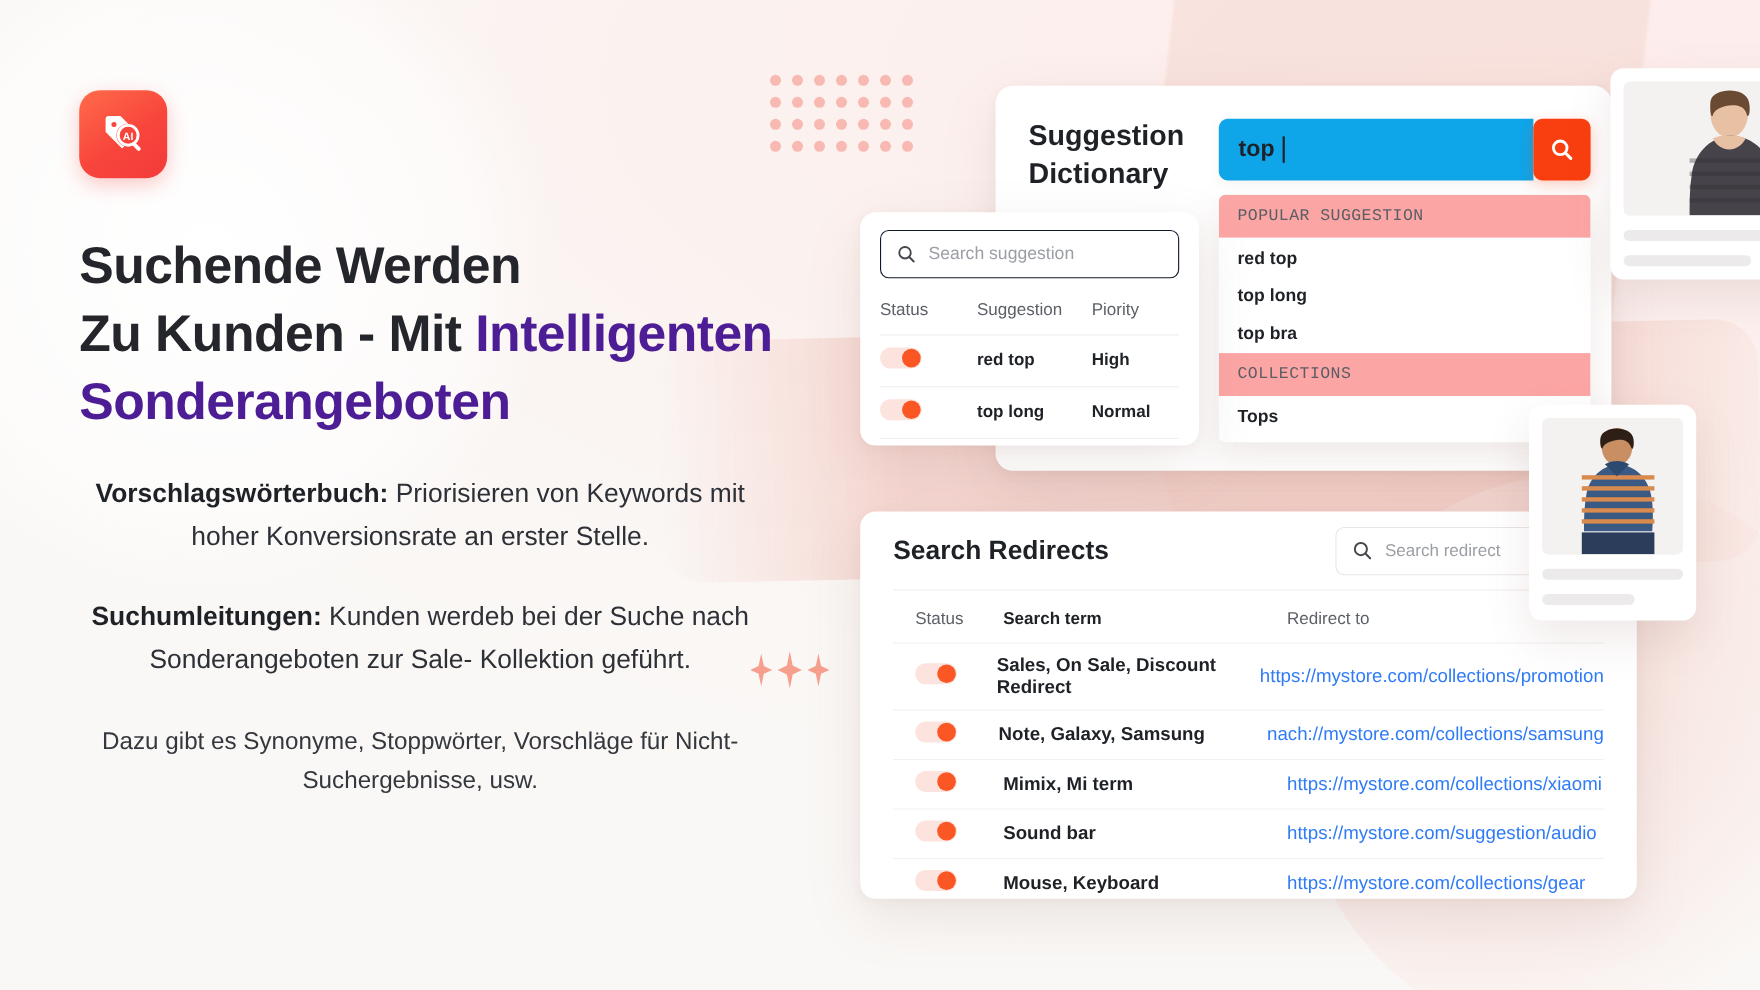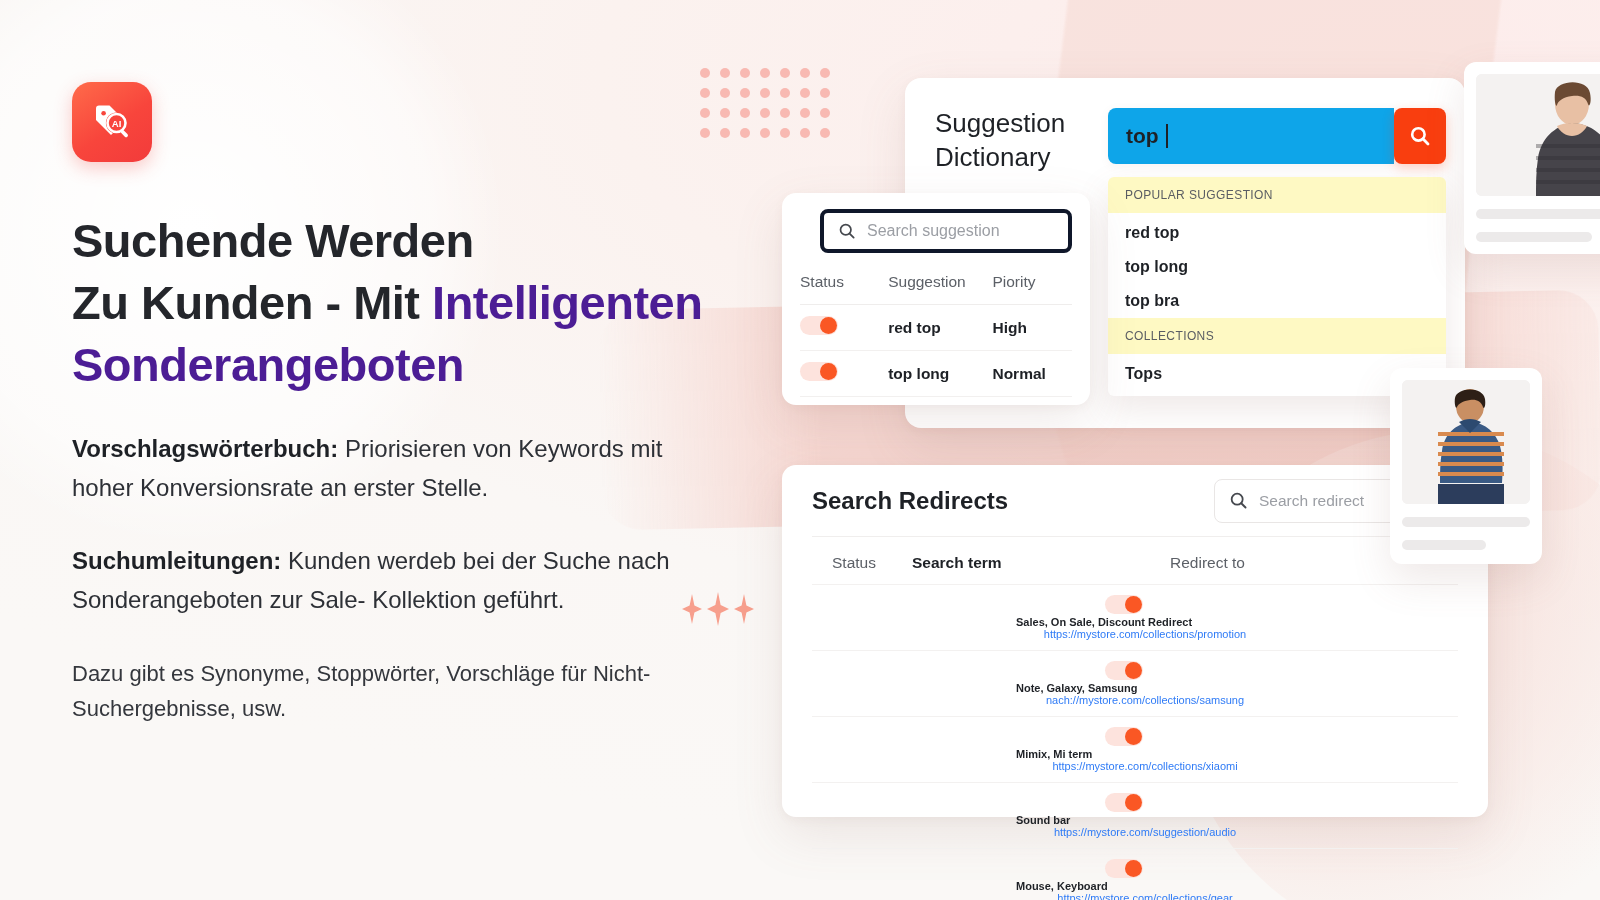--- a/index.html
+++ b/index.html
@@ -111,20 +111,21 @@
     max-width: 700px;
   }
   .headline .accent { color: #4c1d95; margin-top: 10px; }
   .para {
     margin-top: 34px;
     font-size: 24px;
     line-height: 1.62;
     color: #2d3036;
     max-width: 620px;
     font-weight: 400;
+    text-align: center;
   }
   .para b { font-weight: 700; color: #1e2126; }
   .para.small { font-size: 22px; margin-top: 36px; color: #34373d; }
 
   
   .card {
     position: absolute;
     background: #fff;
     border-radius: 14px;
     box-shadow: 0 18px 50px rgba(140, 98, 90, .13), 0 3px 10px rgba(140,98,90,.06);
@@ -135,21 +136,21 @@
     top: 78px; left: 905px;
     width: 560px; height: 350px;
     border-radius: 16px;
   }
   .dict-title {
     position: absolute;
     top: 106px; left: 935px;
     width: 180px;
     font-size: 26px;
     line-height: 1.32;
-    font-weight: 400;
+    font-weight: 700;
     color: #1e2126;
   }
 
   
   .searchbar {
     position: absolute;
     top: 108px; left: 1108px;
     width: 338px; height: 56px;
     display: flex;
     align-items: center;
@@ -186,49 +187,50 @@
   .dropdown {
     position: absolute;
     top: 177px; left: 1108px;
     width: 338px;
     background: #fff;
     border-radius: 6px;
     box-shadow: 0 14px 34px rgba(140,98,90,.14);
     overflow: hidden;
   }
   .dd-head {
-    background: #fef9c3;
+    background: #fca5a5;
     padding: 11px 17px;
-    font-size: 12px;
+    font-size: 15px;
     letter-spacing: .4px;
     color: #5a5d63;
     text-transform: uppercase;
+    font-family: Liberation Mono, monospace;
   }
   .dd-item {
     padding: 8px 17px;
     font-size: 16px;
     font-weight: 600;
     color: #1e2126;
     cursor: pointer;
   }
   .dd-item:first-of-type { padding-top: 11px; }
 
   
   .sugg-card {
     top: 193px; left: 782px;
     width: 308px; height: 212px;
     border-radius: 14px;
     padding: 16px 18px 0 18px;
   }
   .mini-search {
     height: 44px;
-    border: 4px solid #0f172a;
+    border: 1px solid #0f172a;
     border-radius: 8px;
     display: flex; align-items: center;
-    padding: 0 14px; gap: 11px; margin-left: 20px;
+    padding: 0 14px; gap: 11px;
   }
   .mini-search .ph { font-size: 16px; color: #9b9ea4; }
   .sugg-table { width: 100%; margin-top: 6px; }
   .sugg-thead {
     display: flex;
     padding: 14px 0 13px 0;
     border-bottom: 1px solid #efedec;
     font-size: 15.5px;
     color: #5c6067;
   }
@@ -288,22 +290,21 @@
   .redir-thead {
     display: flex;
     padding: 17px 0 12px 20px;
     font-size: 15.5px;
     color: #5c6067;
   }
   .redir-row {
     display: flex; align-items: center;
     padding: 10px 0 10px 20px;
     border-top: 1px solid #f3f1f0;
-    font-size: 11px;
-    flex-direction: column;
+    font-size: 17px;
   }
   .rc-status { width: 80px; }
   .rc-term   { width: 258px; font-weight: 600; color: #1e2126; }
   .rc-url    { color: #2f7bf6; }
 
   
   .prod {
     position: absolute;
     background: #fff;
     border-radius: 12px;

